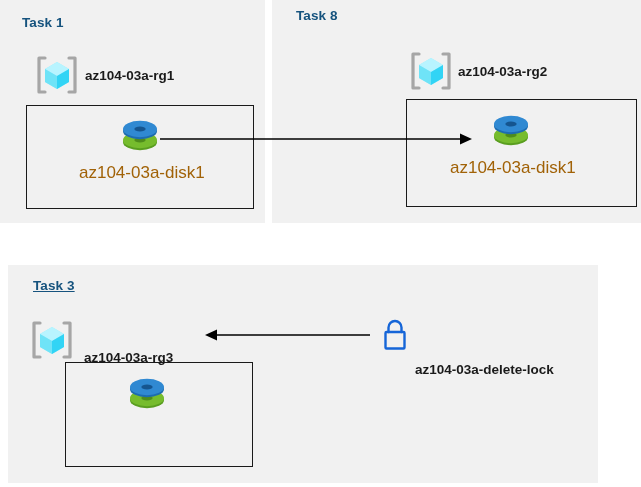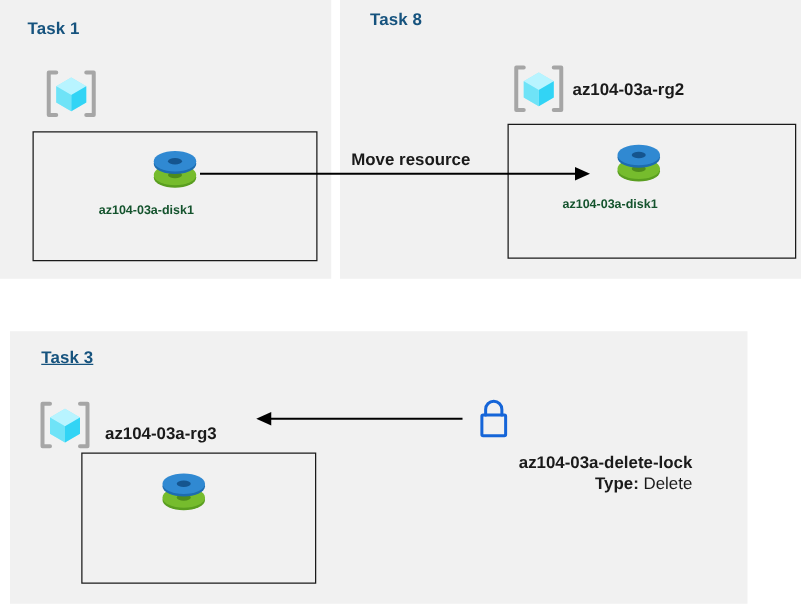--- a/index.html
+++ b/index.html
@@ -13,21 +13,20 @@
     position: relative;
     font-family: "Liberation Sans", sans-serif;
     overflow: hidden;
   }
   .canvas {
     position: absolute;
     left: 0; top: 0;
     width: 513px;
     height: 487px;
     background: #ffffff;
-    text-align: right;
   }
   
   .panel {
     position: absolute;
     background: #f1f1f1;
     box-sizing: border-box;
   }
   #panel-task1 { left: 0px;   top: 0px;   width: 265px; height: 223px; }
   #panel-task2 { left: 272px; top: 0px;   width: 369px; height: 223px; }
   #panel-task3 { left: 8px;   top: 265px; width: 590px; height: 218px; }
@@ -67,37 +66,37 @@
 
   .rg-label {
     position: absolute;
     font-size: 13.5px;
     font-weight: bold;
     color: #1a1a1a;
     white-space: nowrap;
   }
   #rg-label-1 { left: 85px;  top: 68px; }
   #rg-label-2 { left: 458px; top: 64px; }
-  #rg-label-3 { left: 84px;  top: 339px; }
+  #rg-label-3 { left: 84px;  top: 350px; }
 
   
   .disk-icon {
     position: absolute;
     width: 44px;
     height: 42px;
   }
   #disk-icon-1 { left: 118px; top: 115px; }
   #disk-icon-2 { left: 489px; top: 110px; }
   #disk-icon-3 { left: 125px; top: 373px; }
 
   .disk-label {
     position: absolute;
-    font-size: 10px;
-    font-weight: bold;
-    color: #14532d;
+    font-size: 17px;
+    font-weight: normal;
+    color: #a16207;
     white-space: nowrap;
   }
   #disk-label-1 { left: 79px;  top: 163px; }
   #disk-label-2 { left: 450px; top: 158px; }
   #disk-label-3 { left: 78px;  top: 418px; }
 
   
   .arrow-svg {
     position: absolute;
     overflow: visible;
@@ -159,20 +158,21 @@
   <div class="rg-icon" id="rg-icon-1">
     <svg viewBox="0 0 46 46" width="46" height="46" aria-hidden="true">
       <path d="M11 6 L5 6 L5 40 L11 40" fill="none" stroke="#a6a6a6" stroke-width="3.2" stroke-linecap="round" stroke-linejoin="round"></path>
       <path d="M35 6 L41 6 L41 40 L35 40" fill="none" stroke="#a6a6a6" stroke-width="3.2" stroke-linecap="round" stroke-linejoin="round"></path>
       <polygon points="23,10 35,17 35,30 23,37 11,30 11,17" fill="#9aeeff"></polygon>
       <polygon points="23,10 35,17 23,24 11,17" fill="#b8f4ff"></polygon>
       <polygon points="23,24 35,17 35,30 23,37" fill="#32d4f5"></polygon>
       <polygon points="23,24 11,17 11,30 23,37" fill="#6fe3f7"></polygon>
     </svg>
   </div>
+  <div class="rg-label" id="rg-label-1">az104-03a-rg1</div>
 
   <div class="inner-box" id="box-task1"></div>
   <div class="disk-icon" id="disk-icon-1">
     <svg viewBox="0 0 44 42" width="44" height="42" aria-hidden="true">
       <ellipse cx="22" cy="27" rx="17" ry="8.2" fill="#5a9e20"></ellipse>
       <ellipse cx="22" cy="25" rx="17" ry="8.2" fill="#76bc2d"></ellipse>
       <ellipse cx="22" cy="25" rx="5.6" ry="2.6" fill="#4e8c1c"></ellipse>
       <ellipse cx="22" cy="16" rx="17" ry="8.2" fill="#1d6cb0"></ellipse>
       <ellipse cx="22" cy="14" rx="17" ry="8.2" fill="#3089d2"></ellipse>
       <ellipse cx="22" cy="14" rx="5.6" ry="2.6" fill="#15558f"></ellipse>
@@ -205,21 +205,20 @@
       <ellipse cx="22" cy="14" rx="17" ry="8.2" fill="#3089d2"></ellipse>
       <ellipse cx="22" cy="14" rx="5.6" ry="2.6" fill="#15558f"></ellipse>
     </svg>
   </div>
   <div class="disk-label" id="disk-label-2">az104-03a-disk1</div>
 
   <svg class="arrow-svg" id="arrow-move" width="320" height="30">
     <line x1="0" y1="13" x2="303" y2="13" stroke="#000000" stroke-width="1.5"></line>
     <polygon points="312,13 300,7.6 300,18.4" fill="#000000"></polygon>
   </svg>
-  <div class="arrow-label" id="label-move">Move resource</div>
 
   <div class="panel" id="panel-task3"></div>
   <div class="panel-title" id="title-task3">Task 3</div>
 
   <div class="rg-icon" id="rg-icon-3">
     <svg viewBox="0 0 46 46" width="46" height="46" aria-hidden="true">
       <path d="M11 6 L5 6 L5 40 L11 40" fill="none" stroke="#a6a6a6" stroke-width="3.2" stroke-linecap="round" stroke-linejoin="round"></path>
       <path d="M35 6 L41 6 L41 40 L35 40" fill="none" stroke="#a6a6a6" stroke-width="3.2" stroke-linecap="round" stroke-linejoin="round"></path>
       <polygon points="23,10 35,17 35,30 23,37 11,30 11,17" fill="#9aeeff"></polygon>
       <polygon points="23,10 35,17 23,24 11,17" fill="#b8f4ff"></polygon>
@@ -247,16 +246,15 @@
   </svg>
 
   <div class="lock-icon">
     <svg viewBox="0 0 34 36" width="34" height="36" aria-hidden="true">
       <path d="M10.5 15 L10.5 10.5 A6.5 6.5 0 0 1 23.5 10.5 L23.5 15" fill="none" stroke="#1565d8" stroke-width="2.4" stroke-linecap="round"></path>
       <rect x="7.5" y="15" width="19" height="16.5" rx="1" fill="none" stroke="#1565d8" stroke-width="2.4"></rect>
     </svg>
   </div>
   <div class="lock-text-block">
     <span class="lock-name">az104-03a-delete-lock</span>
-    <span class="lock-type-row"><span class="lock-type-key">Type:</span><span class="lock-type-val">&nbsp;</span><span class="lock-type-val">Delete</span></span>
   </div>
 
 </div>
 
 </body></html>

